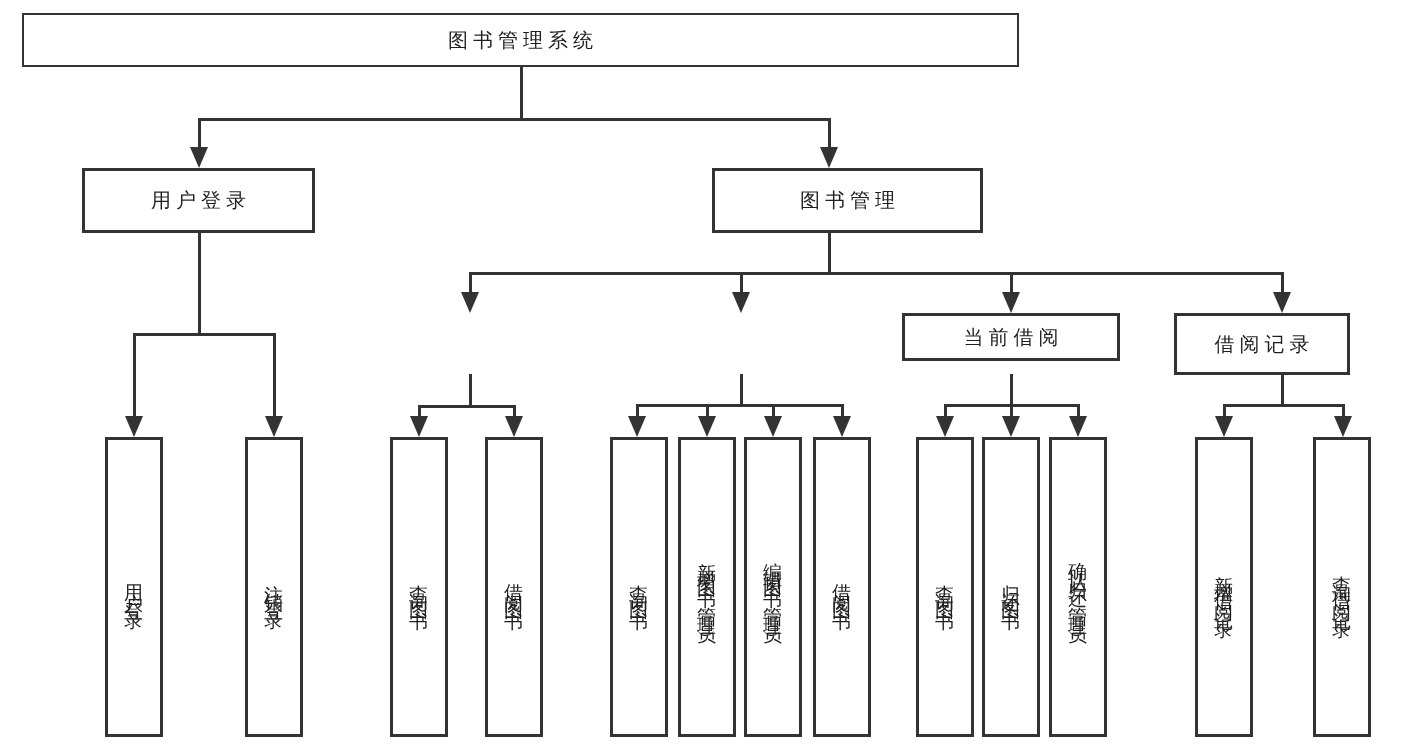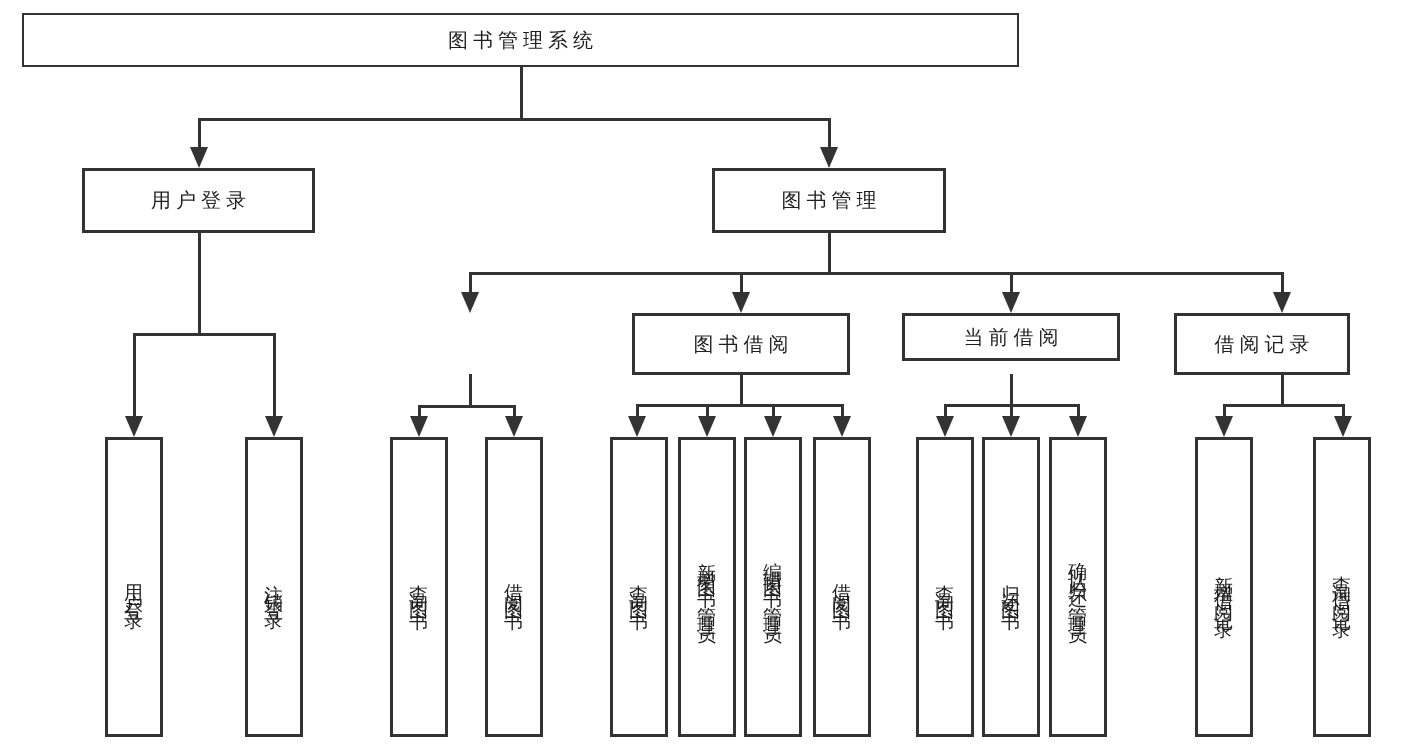--- a/index.html
+++ b/index.html
@@ -90,23 +90,22 @@
   <div class="vl" style="left:1281px;top:374px;height:32px"></div>
   <div class="hl" style="left:1223px;top:404px;width:121px"></div>
   <div class="vl" style="left:1223px;top:404px;height:15px"></div>
   <div class="vl" style="left:1342px;top:404px;height:15px"></div>
   <div class="ah" style="left:1215px;top:416px"></div>
   <div class="ah" style="left:1334px;top:416px"></div>
 
   <div class="box h root" style="left:22px;top:13px;width:997px;height:54px">图书管理系统</div>
 
   <div class="box h" style="left:82px;top:168px;width:233px;height:65px">用户登录</div>
-  <div class="box h" style="left:712px;top:168px;width:234px;height:65px">图书管理</div>
+  <div class="box h" style="left:712px;top:168px;width:271px;height:65px">图书管理</div>
 
-  <div class="box h" style="left:632px;top:313px;width:218px;height:62px">图书借阅</div>
   <div class="box h" style="left:902px;top:313px;width:218px;height:48px">当前借阅</div>
   <div class="box h" style="left:1174px;top:313px;width:176px;height:62px">借阅记录</div>
 
   <div class="box v" style="left:105px;top:437px;width:58px;height:300px">用户登录</div>
   <div class="box v" style="left:245px;top:437px;width:58px;height:300px">注销登录</div>
 
   <div class="box v" style="left:390px;top:437px;width:58px;height:300px">查询图书</div>
   <div class="box v" style="left:485px;top:437px;width:58px;height:300px">借阅图书</div>
 
   <div class="box v" style="left:610px;top:437px;width:58px;height:300px">查询图书</div>

